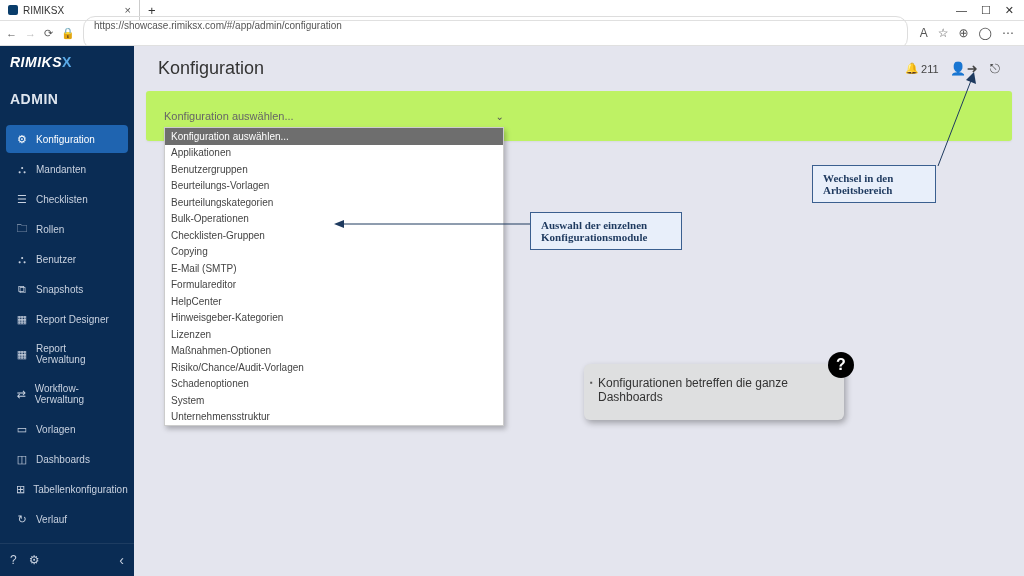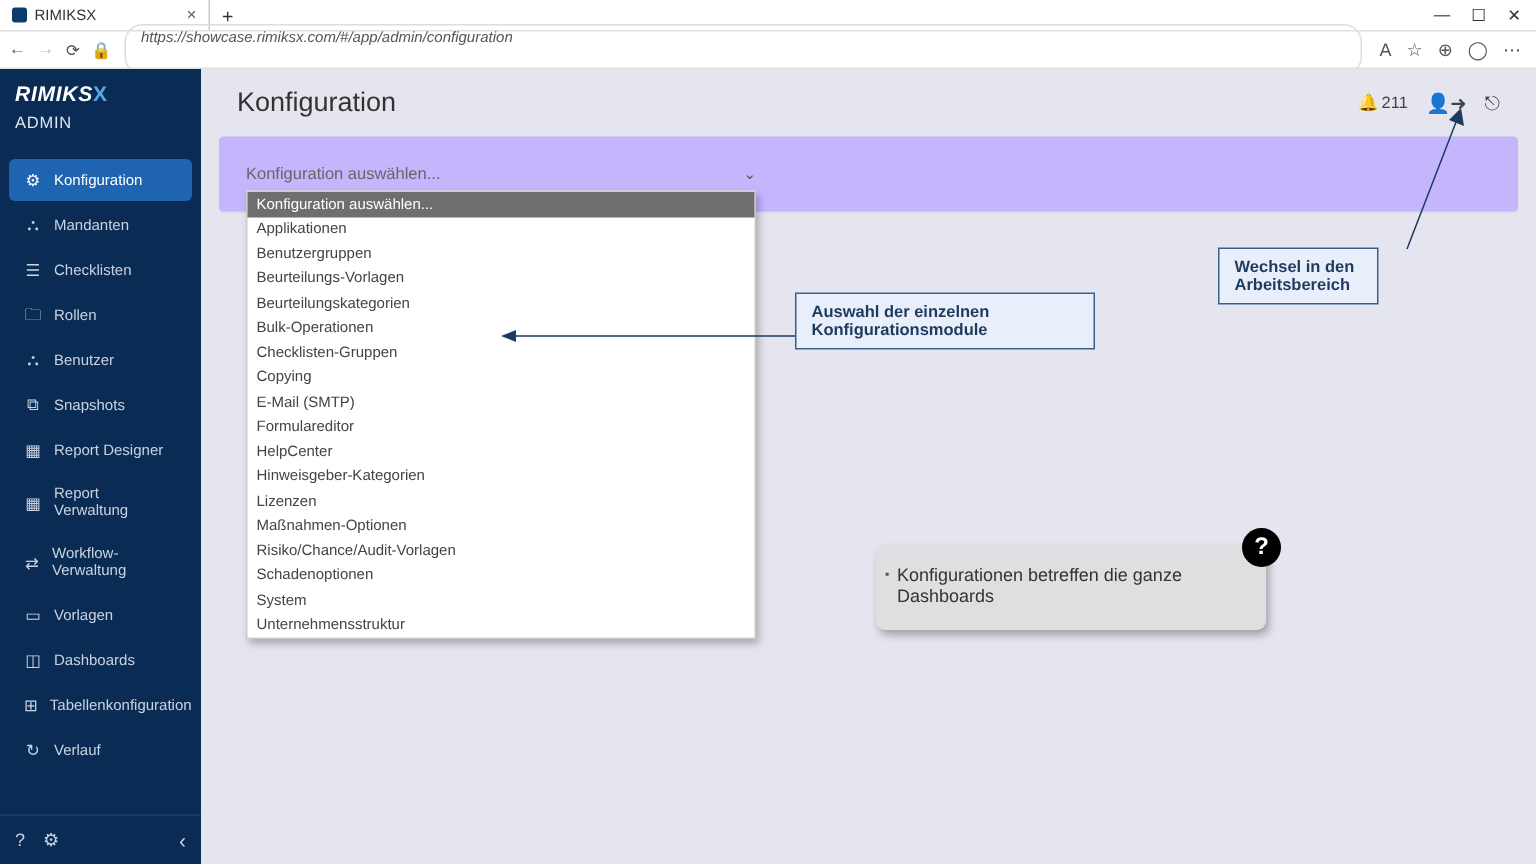--- a/index.html
+++ b/index.html
@@ -7,45 +7,45 @@
 
   
   .window-bar { height: 20px; background: #fff; display: flex; align-items: center; font-size: 10px; color: #333; }
   .tab { display: flex; align-items: center; gap: 5px; padding: 0 8px; height: 20px; border-right: 1px solid #ccc; width: 140px; }
   .favicon { width: 10px; height: 10px; background: #0a3d6b; border-radius: 2px; }
   .tab-close { margin-left: auto; font-size: 11px; color: #555; }
   .tab-add { padding: 0 8px; font-size: 13px; color: #333; }
   .win-controls { margin-left: auto; display: flex; gap: 14px; padding-right: 10px; font-size: 11px; color: #333; }
 
   .addr-bar { height: 26px; background: #fff; border-top: 1px solid #e0e0e0; border-bottom: 1px solid #e0e0e0; display: flex; align-items: center; padding: 0 6px; gap: 8px; font-size: 11px; color: #555; }
-  .addr-input { flex: 1; border: 1px solid #ddd; border-radius: 12px; height: 34px; line-height: 18px; padding: 0 10px; font-size: 10px; color: #555; font-style: italic; }
+  .addr-input { flex: 1; border: 1px solid #ddd; border-radius: 12px; height: 34px; line-height: 18px; padding: 0 10px; font-size: 10px; color: #555; }
   .addr-icons { display: flex; gap: 10px; padding: 0 4px; font-size: 12px; color: #555; }
 
   
   .app { display: flex; height: 530px; }
 
   .sidebar { width: 134px; background: #0a2c54; color: #c9d2e0; display: flex; flex-direction: column; }
   .brand { padding: 8px 10px 10px; }
   .brand-logo { font-weight: 800; font-size: 14px; letter-spacing: 0.5px; color: #fff; font-style: italic; }
   .brand-logo .x { color: #5aa9e6; font-style: normal; }
-  .brand-admin { font-size: 11px; font-weight: 400; color: #dfe6ef; margin-top: 6px; letter-spacing: 0.5px; }
+  .brand-admin { font-size: 14px; font-weight: 700; color: #dfe6ef; margin-top: 21px; letter-spacing: 0.5px; }
   .nav { flex: 1; overflow: hidden; margin-top: 6px; }
   .nav-item { display: flex; align-items: center; gap: 8px; padding: 8px 10px; font-size: 10px; color: #c9d2e0; margin: 2px 6px; border-radius: 4px; }
   .nav-item.active { background: #1f64b0; color: #fff; }
   .nav-ico { width: 12px; height: 12px; display: inline-flex; align-items: center; justify-content: center; font-size: 11px; }
   .sb-footer { display: flex; align-items: center; gap: 12px; padding: 8px 10px; font-size: 12px; color: #c9d2e0; border-top: 1px solid rgba(255,255,255,0.08); }
   .sb-footer .collapse { margin-left: auto; font-size: 14px; }
 
   .content { flex: 1; position: relative; background: #e4e5ee; overflow: hidden; }
   .page-header { display: flex; align-items: center; padding: 12px 24px; }
   .page-title { font-size: 18px; font-weight: 400; color: #333; }
   .header-icons { margin-left: auto; display: flex; align-items: center; gap: 12px; font-size: 13px; color: #444; }
   .bell-wrap { display: flex; align-items: center; gap: 2px; font-size: 11px; }
 
-  .card { background: #c4b5fd; margin: 0 12px; border-radius: 3px; padding: 14px 18px; position: relative; box-shadow: 0 1px 2px rgba(0,0,0,0.05); }
+  .card { background: #bef264; margin: 0 12px; border-radius: 3px; padding: 14px 18px; position: relative; box-shadow: 0 1px 2px rgba(0,0,0,0.05); }
   .select-disp { width: 340px; height: 22px; display: flex; align-items: center; font-size: 11px; color: #666; }
   .select-disp .chev { margin-left: auto; font-size: 10px; color: #555; }
 
   .dropdown { position: absolute; top: 36px; left: 18px; width: 340px; background: #fff; border: 1px solid #ccc; box-shadow: 2px 3px 5px rgba(0,0,0,0.25); font-size: 10px; color: #444; }
   .dropdown .opt { padding: 1.5px 6px; line-height: 1.35; }
   .dropdown .opt.selected { background: #6e6e6e; color: #fff; }
 
   
   .callout { position: absolute; background: #e8effa; border: 1px solid #3a5f8f; padding: 6px 10px; font-size: 11px; color: #1e3a5f; font-weight: 600; }
   .tip-box { position: absolute; background: #dedfe0; border-radius: 6px; padding: 12px 40px 16px 14px; font-size: 12px; color: #333; box-shadow: 2px 3px 6px rgba(0,0,0,0.3); width: 260px; }
@@ -188,27 +188,27 @@
           <div class="opt">Hinweisgeber-Kategorien</div>
           <div class="opt">Lizenzen</div>
           <div class="opt">Maßnahmen-Optionen</div>
           <div class="opt">Risiko/Chance/Audit-Vorlagen</div>
           <div class="opt">Schadenoptionen</div>
           <div class="opt">System</div>
           <div class="opt">Unternehmensstruktur</div>
         </div>
     </div>
 
-    <div class="callout" style="left:396px; top:149px; width:200px;">Auswahl der einzelnen Konfigurationsmodule</div>
+    <div class="callout" style="left:396px; top:166px; width:152px;font-family:Liberation Serif, serif;">Auswahl der einzelnen Konfigurationsmodule</div>
     <svg class="arrow" style="left:200px; top:163px;" width="200" height="30">
       <line x1="196" y1="15" x2="6" y2="15" stroke="#1e3a5f" stroke-width="1"></line>
       <polygon points="0,15 10,11 10,19" fill="#1e3a5f"></polygon>
     </svg>
 
-    <div class="callout" style="left:678px; top:119px; width:107px;">Wechsel in den Arbeitsbereich</div>
+    <div class="callout" style="left:678px; top:119px; width:124px;font-family:Liberation Serif, serif;">Wechsel in den Arbeitsbereich</div>
     <svg class="arrow" style="left:800px; top:24px;" width="60" height="100">
       <line x1="4" y1="96" x2="38" y2="8" stroke="#1e3a5f" stroke-width="1"></line>
       <polygon points="40,2 42,14 32,10" fill="#1e3a5f"></polygon>
     </svg>
 
     <div class="tip-box" style="left:450px; top:318px;">
       <span>Konfigurationen betreffen die ganze Dashboards</span>
       <div class="tip-q">?</div>
     </div>
   </main>

